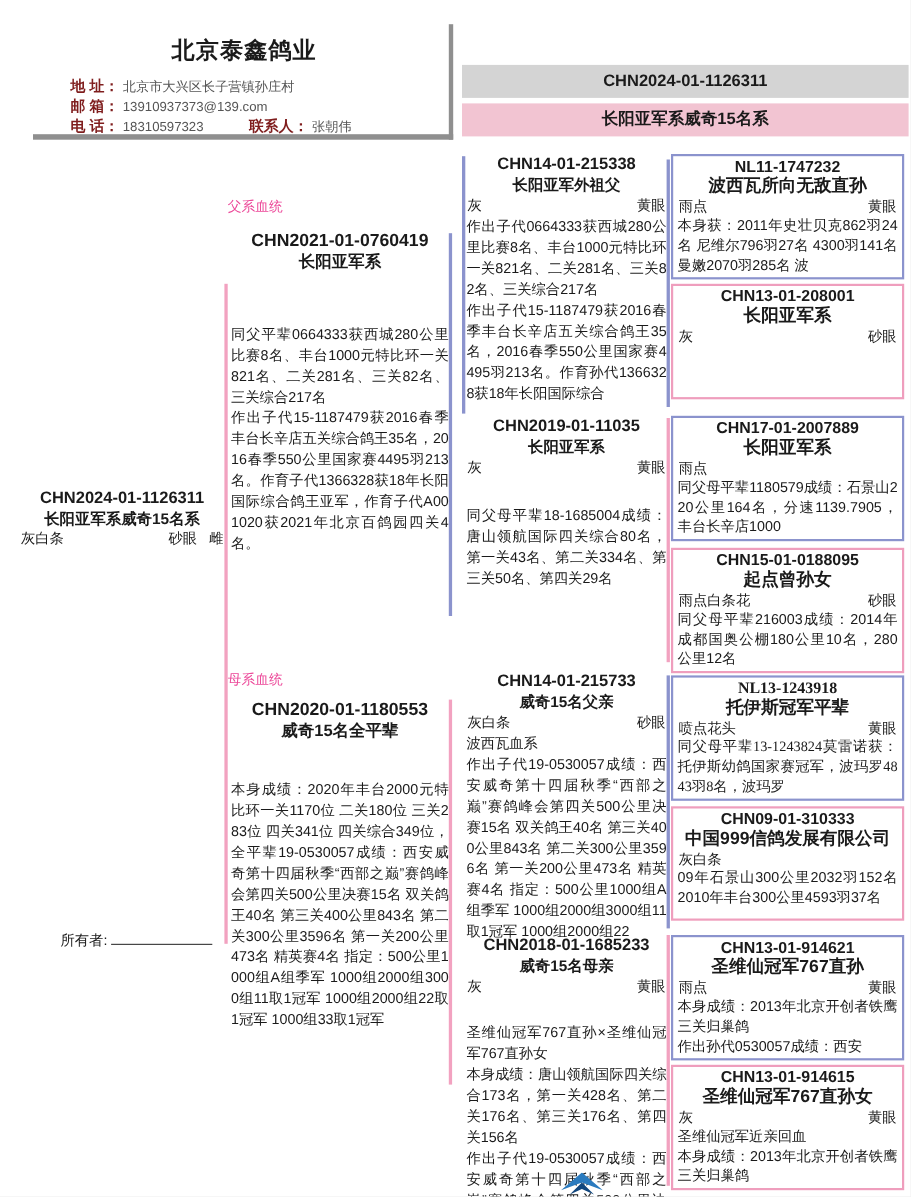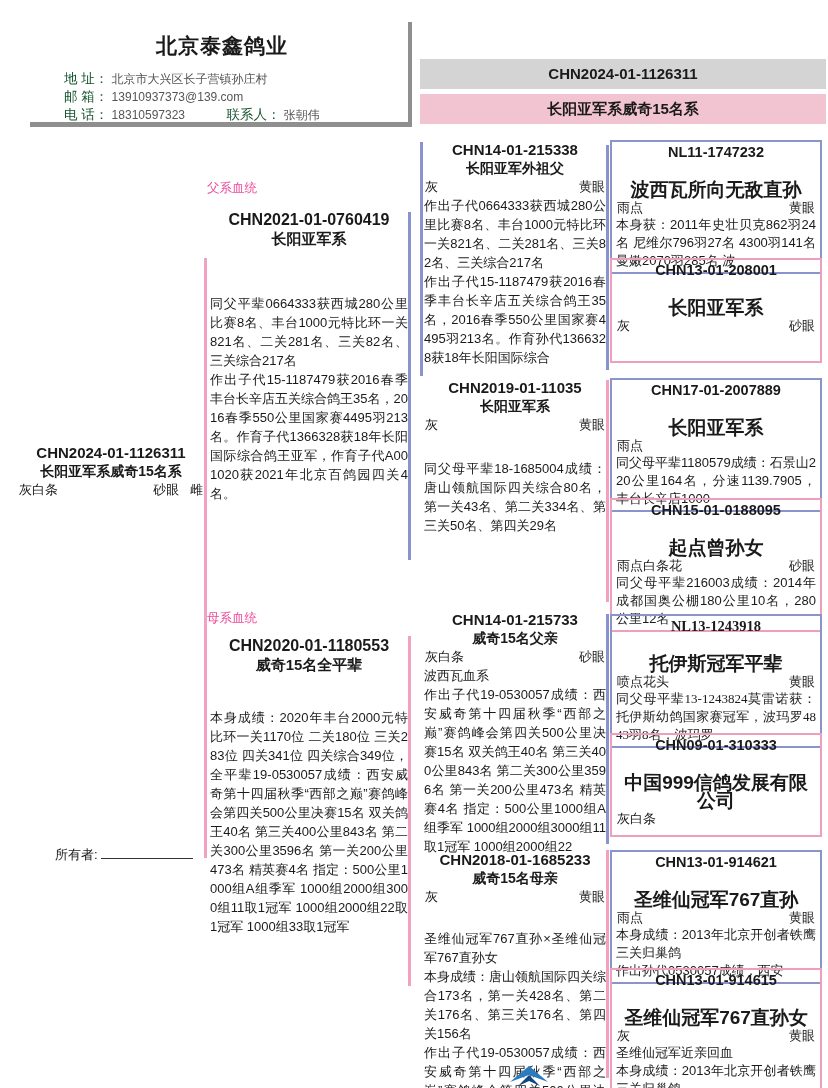--- a/index.html
+++ b/index.html
@@ -9,21 +9,21 @@
     overflow:hidden;margin:0 auto;
   }
   
   .header-box{
     position:absolute;left:30px;top:22px;width:372px;height:100px;
     background:#fff;border-right:4px solid #8f8f8f;border-bottom:5px solid #8f8f8f;
     padding:0 0 0 6px;
   }
   .company-title{font-size:21px;font-weight:bold;text-align:center;margin-top:10px;letter-spacing:1px;}
   .info-rows{margin-top:10px;margin-left:28px;font-size:12px;line-height:18px;}
-  .info-label{font-weight:normal;font-size:13.5px;color:#14532d;margin-top:34px;}
+  .info-label{font-weight:bold;font-size:13.5px;color:#7f1d1d;margin-top:34px;}
   .info-value{color:#555;}
   .contact-inline{margin-left:38px;}
   
   .bar{position:absolute;left:420px;width:406px;height:30px;text-align:center;
        font-weight:bold;font-size:15px;line-height:30px;}
   .bar-gray{top:59px;background:#d4d4d4;}
   .bar-pink{top:94px;background:#f2c4d2;}
   
   .branch-label{position:absolute;font-size:12.5px;color:#ec4899;}
   
@@ -32,21 +32,21 @@
   .ce-row{display:flex;justify-content:space-between;font-size:13px;line-height:18px;padding:0 1px;}
   .desc{font-size:13px;line-height:19px;white-space:pre-wrap;word-break:break-all;text-align:justify;}
   .parent-block{position:absolute;left:210px;width:198px;}
   .parent-block .ring{font-size:16px;}
   .parent-block .bname{font-size:15px;}
   .main-block{position:absolute;left:18px;top:443px;width:186px;}
   .gp-block{position:absolute;left:424px;width:182px;}
   .ggp-block{position:absolute;left:610px;width:212px;box-sizing:border-box;
              border:2px solid;padding:1px 4px 2px 4px;}
   .ggp-block .ring{font-size:14.5px;line-height:18px;}
-  .ggp-block .bname{font-size:19px;line-height:18px;margin-top:20px;}
+  .ggp-block .bname{font-size:16px;line-height:18px;}
   .ggp-block .ce-row{line-height:17px;}
   .ggp-block .desc{line-height:18px;}
   .male{border-color:#8b93cd;}
   .female{border-color:#ef9ebd;}
   
   .vline{position:absolute;width:3px;}
   .line-blue{background:#8b93cd;}
   .line-pink{background:#f2a2c0;}
   
   .owner-row{position:absolute;left:55px;top:846px;font-size:13px;}
@@ -212,20 +212,21 @@
     <div class="desc">同父母平辈13-1243824莫雷诺获：托伊斯幼鸽国家赛冠军，波玛罗4843羽8名，波玛罗</div>
   </div>
 
   <div class="ggp-block female" style="top:733px;min-height:104px;">
     <div class="ring">CHN09-01-310333</div>
     <div class="bname">中国999信鸽发展有限公司</div>
     <div class="ce-row">
       <span>灰白条</span>
       <span></span>
     </div>
+    <div class="desc">09年石景山300公里2032羽152名 2010年丰台300公里4593羽37名</div>
   </div>
 
   <div class="ggp-block male" style="top:850px;min-height:105px;">
     <div class="ring">CHN13-01-914621</div>
     <div class="bname">圣维仙冠军767直孙</div>
     <div class="ce-row">
       <span>雨点</span>
       <span>黄眼</span>
     </div>
     <div class="desc">本身成绩：2013年北京开创者铁鹰三关归巢鸽

